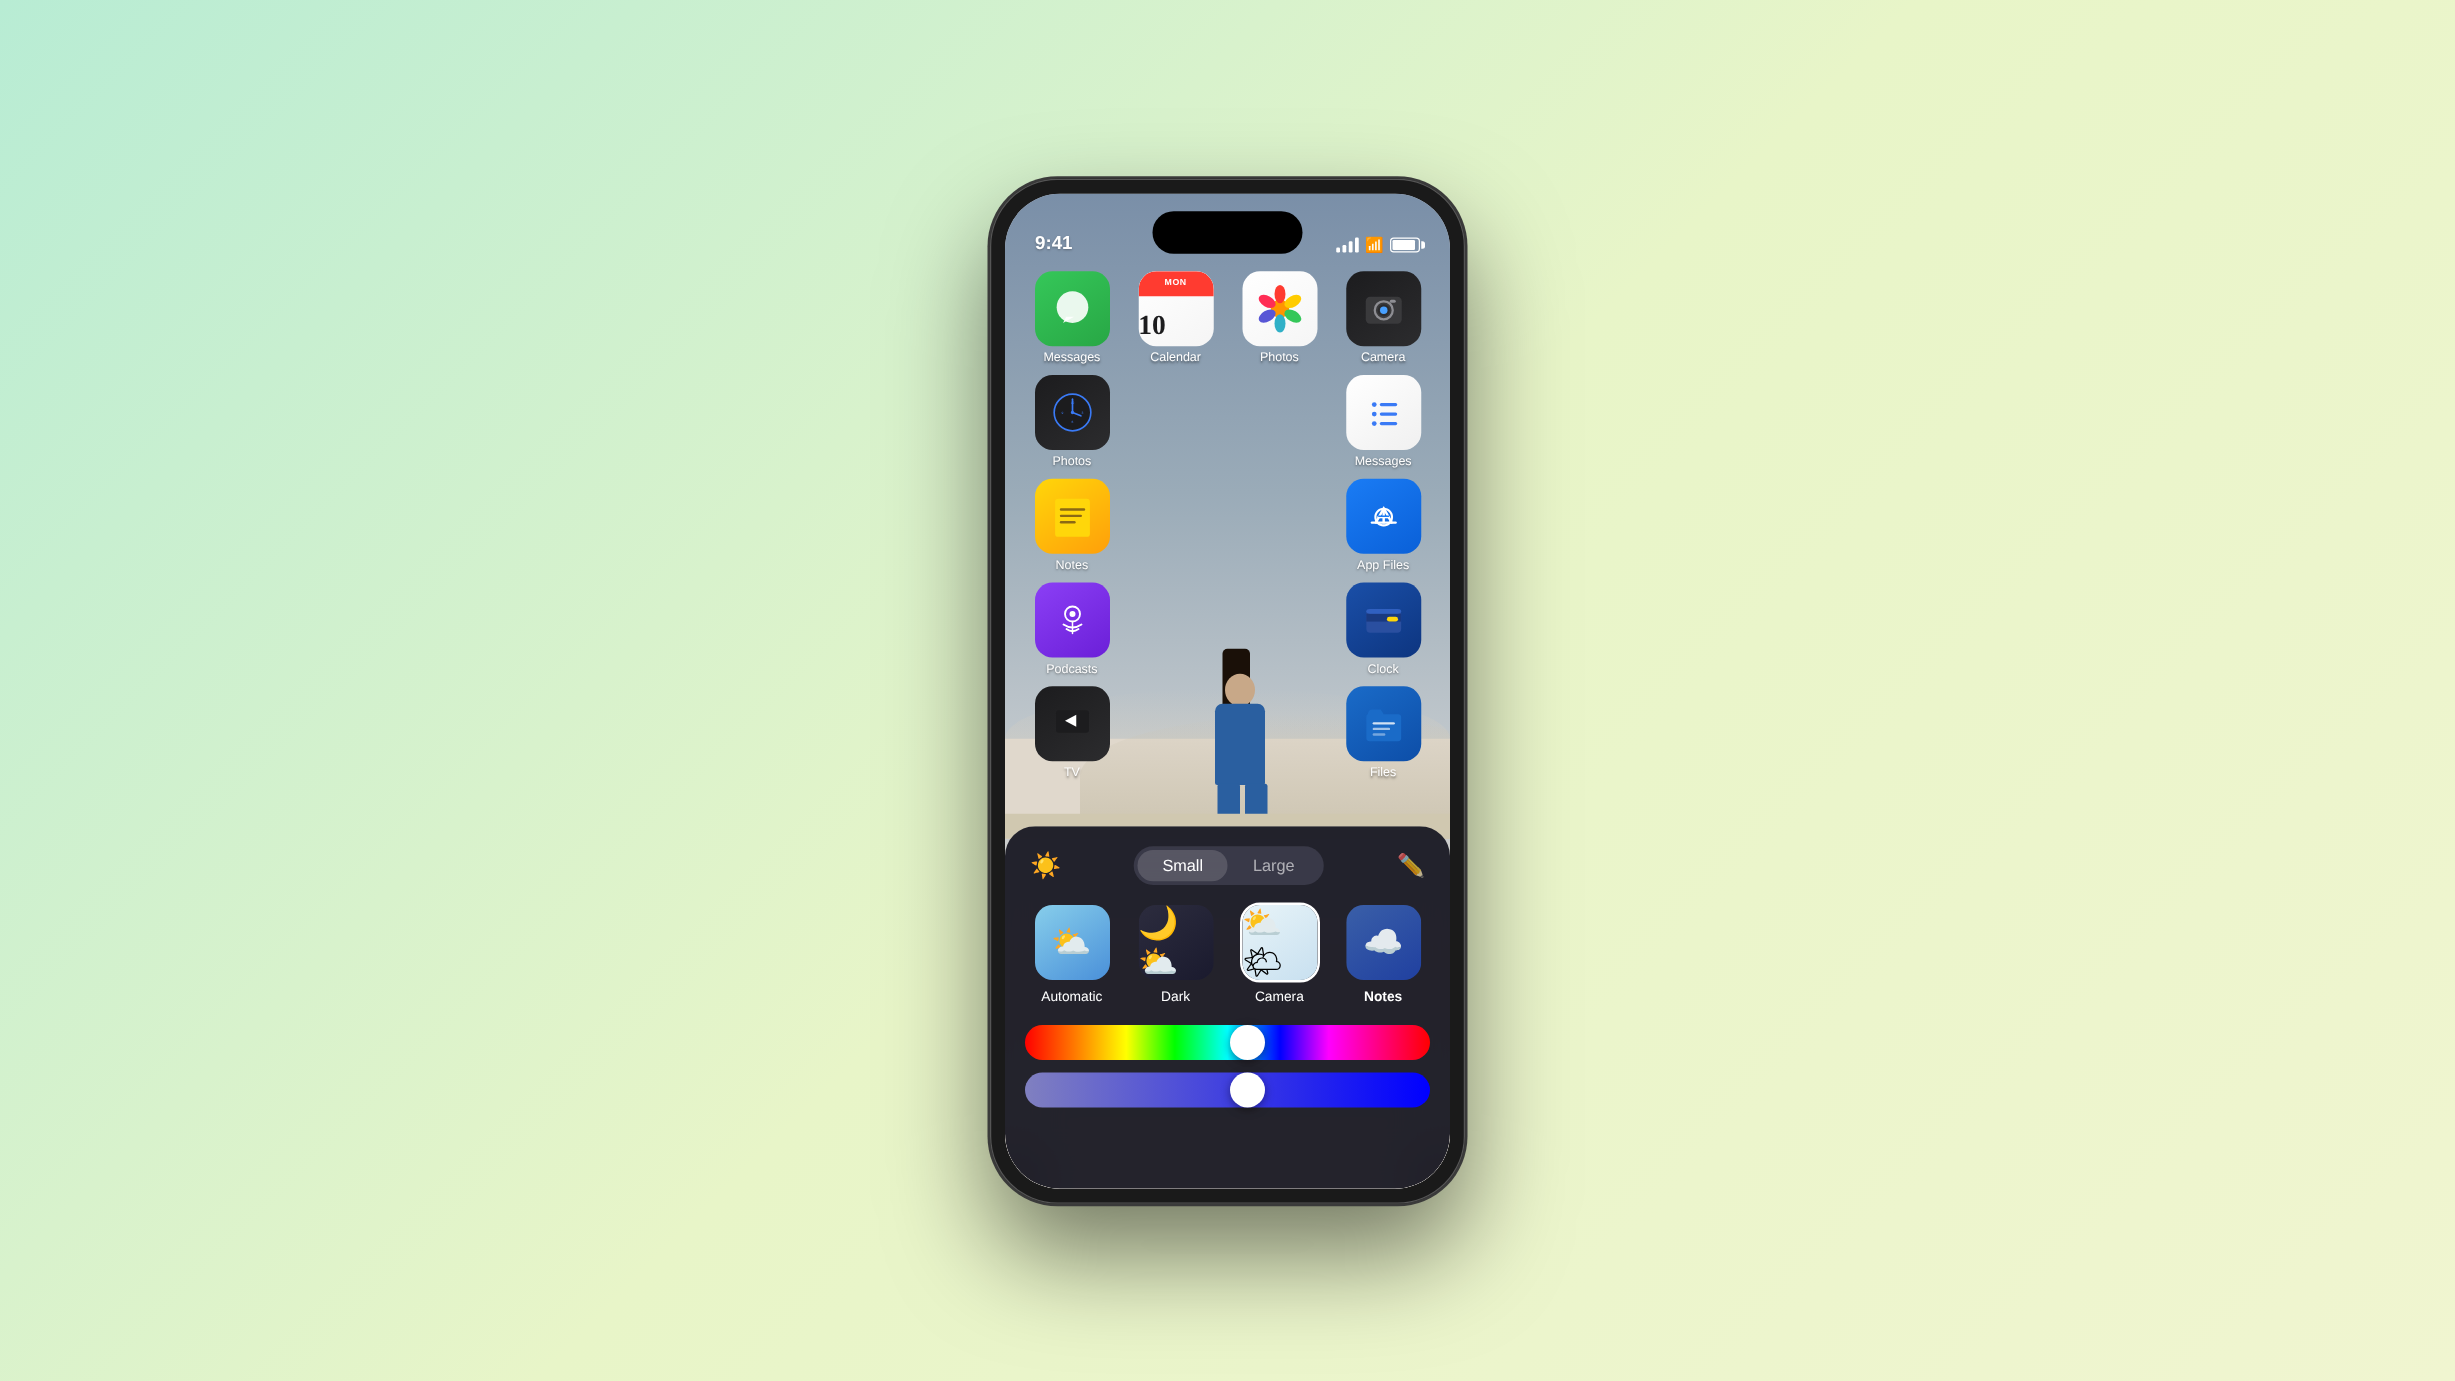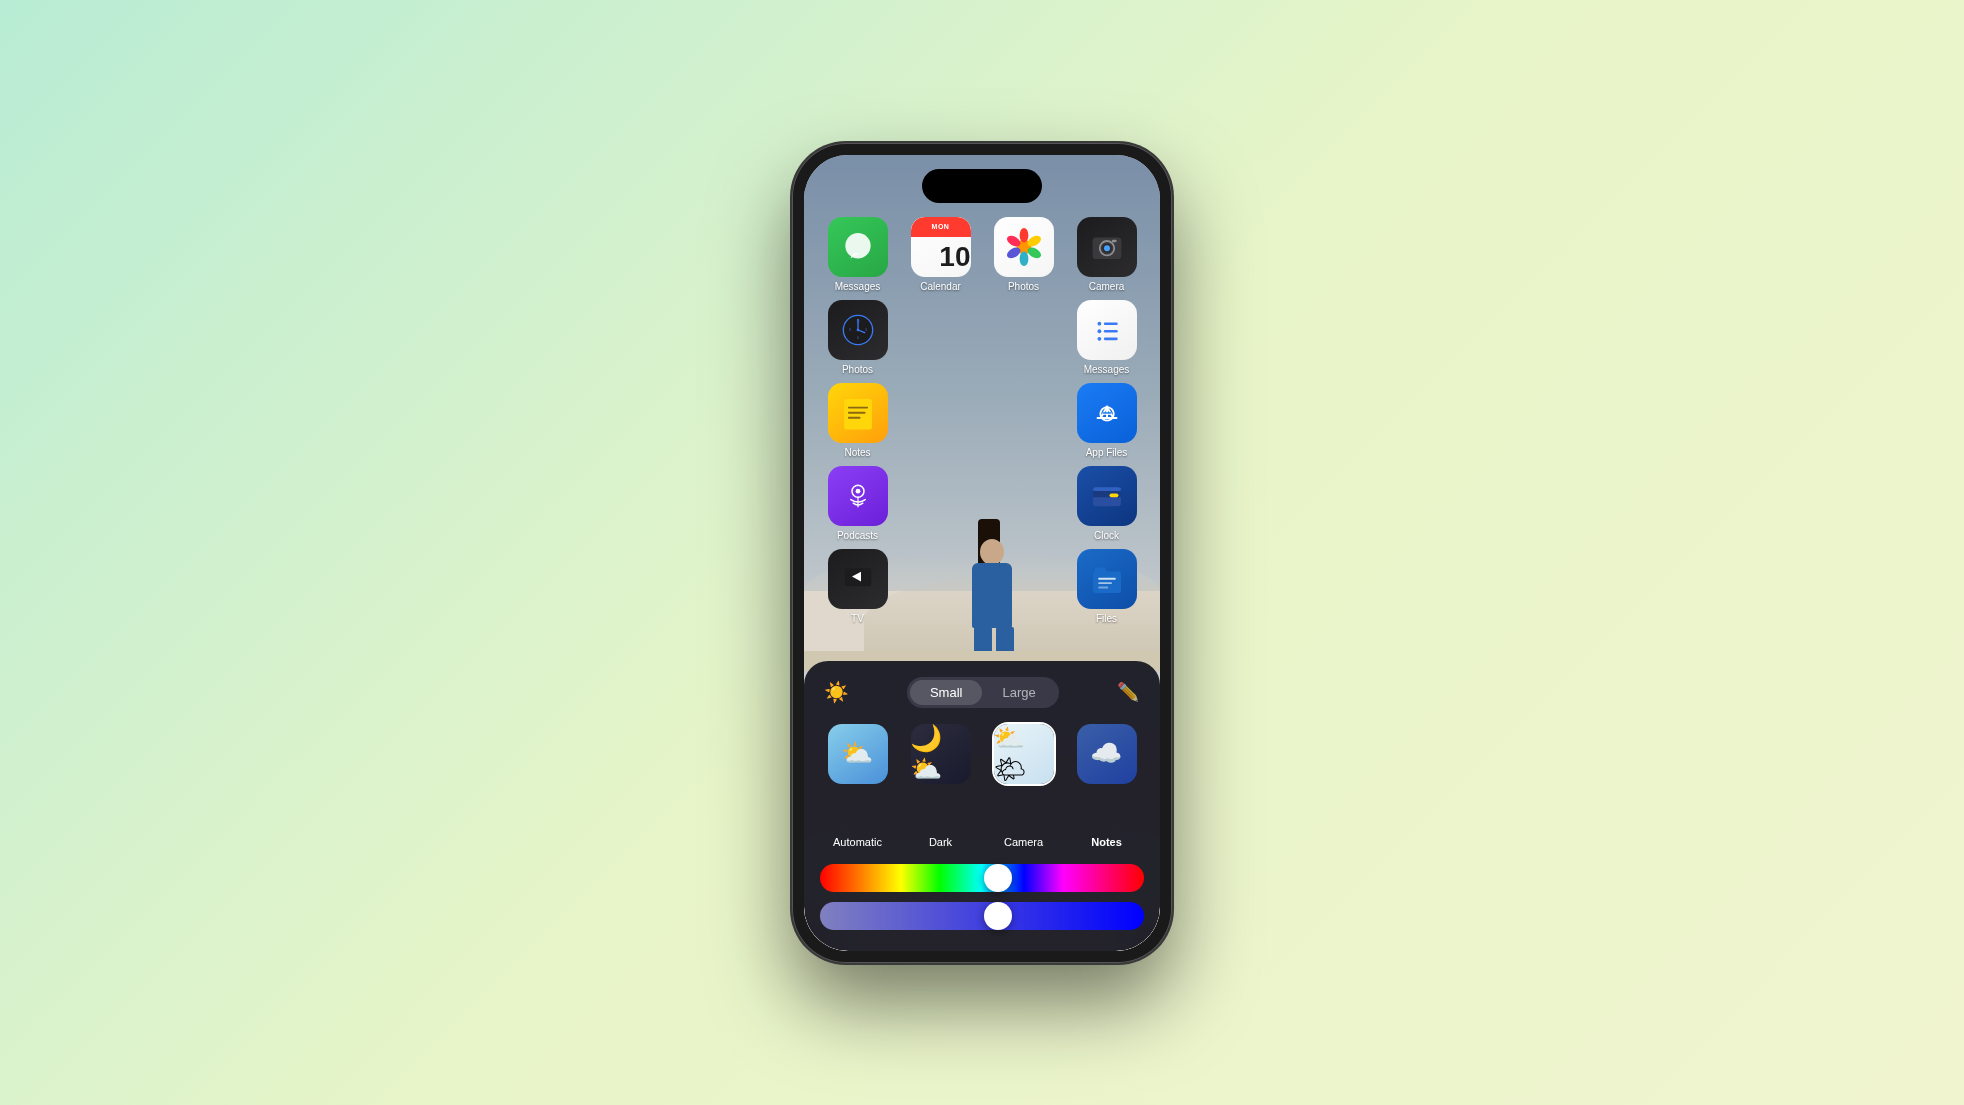--- a/index.html
+++ b/index.html
@@ -279,21 +279,20 @@
     }
 
     .theme-preview.selected {
       border-color: #fff;
     }
 
     .theme-label {
       font-size: 11px;
       color: #fff;
       font-weight: 400;
-      margin-top: 44px;
     }
 
     .theme-label.bold {
       font-weight: 600;
     }
 
     
     .weather-preview {
       width: 100%;
       height: 100%;
@@ -368,25 +367,26 @@
       color: #fff;
       font-weight: 600;
       letter-spacing: 0.5px;
     }
 
     .cal-number {
       position: absolute;
       bottom: 6px;
       left: 0;
       right: 0;
-      text-align: right;
-      font-size: 28px;
+      text-align: left;
+      font-size: 22px;
       font-weight: 700;
       color: #1c1c1e;
       line-height: 1;
+      font-family: Liberation Serif, serif;
     }
   </style>
 </head>
 <body>
 
 <div class="phone-container">
   <div class="phone-body">
     <div class="phone-screen">
 
       <div class="wallpaper">
@@ -405,20 +405,35 @@
 
           <div style="position:absolute;top:108px;left:10px;width:18px;height:42px;background:#2a5fa0;border-radius:2px;"></div>
           <div style="position:absolute;top:108px;left:32px;width:18px;height:42px;background:#2a5fa0;border-radius:2px;"></div>
         </div>
 
         <div style="position:absolute;bottom:280px;left:0;right:0;height:20px;background:#d0c8b0;"></div>
       </div>
 
       <div class="dynamic-island"></div>
 
+      <div class="status-bar">
+        <span class="status-time">9:41</span>
+        <div class="status-icons">
+          <div class="signal-bars">
+            <div class="signal-bar" style="height:4px;"></div>
+            <div class="signal-bar" style="height:6px;"></div>
+            <div class="signal-bar" style="height:9px;"></div>
+            <div class="signal-bar" style="height:12px;"></div>
+          </div>
+          <span class="wifi-icon">📶</span>
+          <div class="battery-icon">
+            <div class="battery-fill"></div>
+          </div>
+        </div>
+      </div>
 
       <div class="home-screen">
 
         <div class="app-icon-container">
           <div class="app-icon icon-messages">
             <svg viewBox="0 0 60 60" width="38" height="38">
                 <circle cx="30" cy="28" r="20" fill="white" opacity="0.9"></circle>
                 <polygon points="22,40 18,48 32,40" fill="white" opacity="0.9"></polygon>
               </svg>
           </div>

